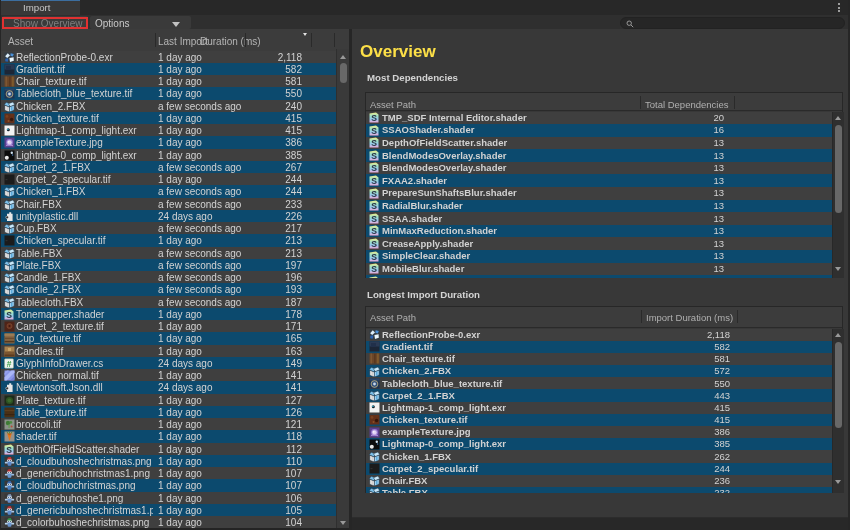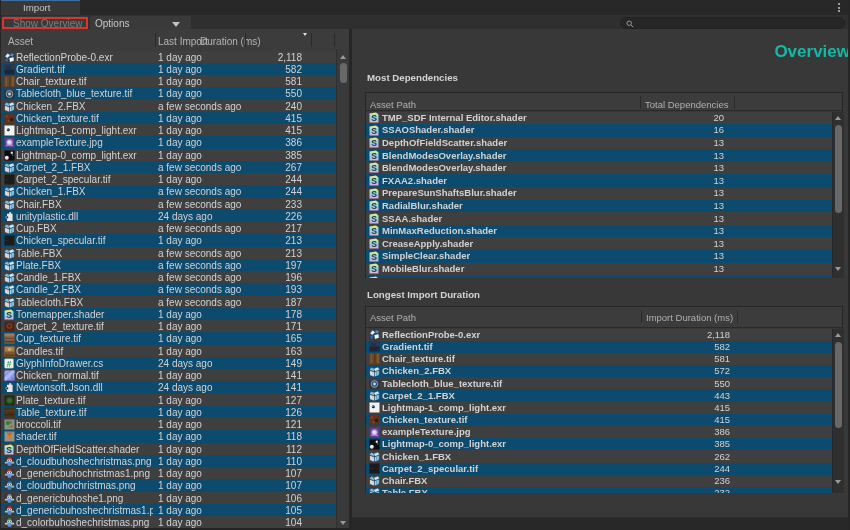--- a/index.html
+++ b/index.html
@@ -50,22 +50,22 @@
 .arr-dn { width:0; height:0; border-left:3.5px solid transparent; border-right:3.5px solid transparent;
   border-top:4.5px solid #999; position:absolute; }
 
 
 #divider { position:absolute; left:349px; top:29px; width:3px; height:501px; background:#262626; }
 #rpanel { position:absolute; left:352px; top:29px; width:498px; height:488px; background:#383838; }
 #rbottom { position:absolute; left:352px; top:517px; width:498px; height:13px; background:#282828;
   border-top:1px solid #2c2c2c; }
 #lbottom { position:absolute; left:0; top:527.6px; width:349px; height:2.4px; background:#242424; }
 
-#ovtitle { position:absolute; left:360px; top:42px; width:490px; text-align:right;
-  font-size:17px; font-weight:bold; color:#14b8a6; }
+#ovtitle { position:absolute; left:360px; top:42px; width:490px; text-align:left;
+  font-size:17px; font-weight:bold; color:#fde047; }
 .seclbl { position:absolute; font-weight:bold; color:#d4d4d4; font-size:9.7px; }
 
 .rtable { position:absolute; left:365px; width:478px; border:1px solid #272727; background:#383838; }
 .rthead { position:absolute; left:0; top:0; width:476px; height:18px; background:#3c3c3c;
   color:#b0b0b0; border-bottom:1px solid #2a2a2a; font-size:9.5px; }
 .rthead .sep { position:absolute; top:3px; height:13px; width:1px; background:#2a2a2a; }
 .rtrows { position:absolute; left:0; width:466px; overflow:hidden; }
 .trow { position:relative; width:466px; font-size:9.5px; }
 .tic { position:absolute; left:3px; top:0.5px; width:11px; height:11px; }
 .tname { position:absolute; left:16px; top:0.3px; white-space:nowrap;font-weight:bold; }

